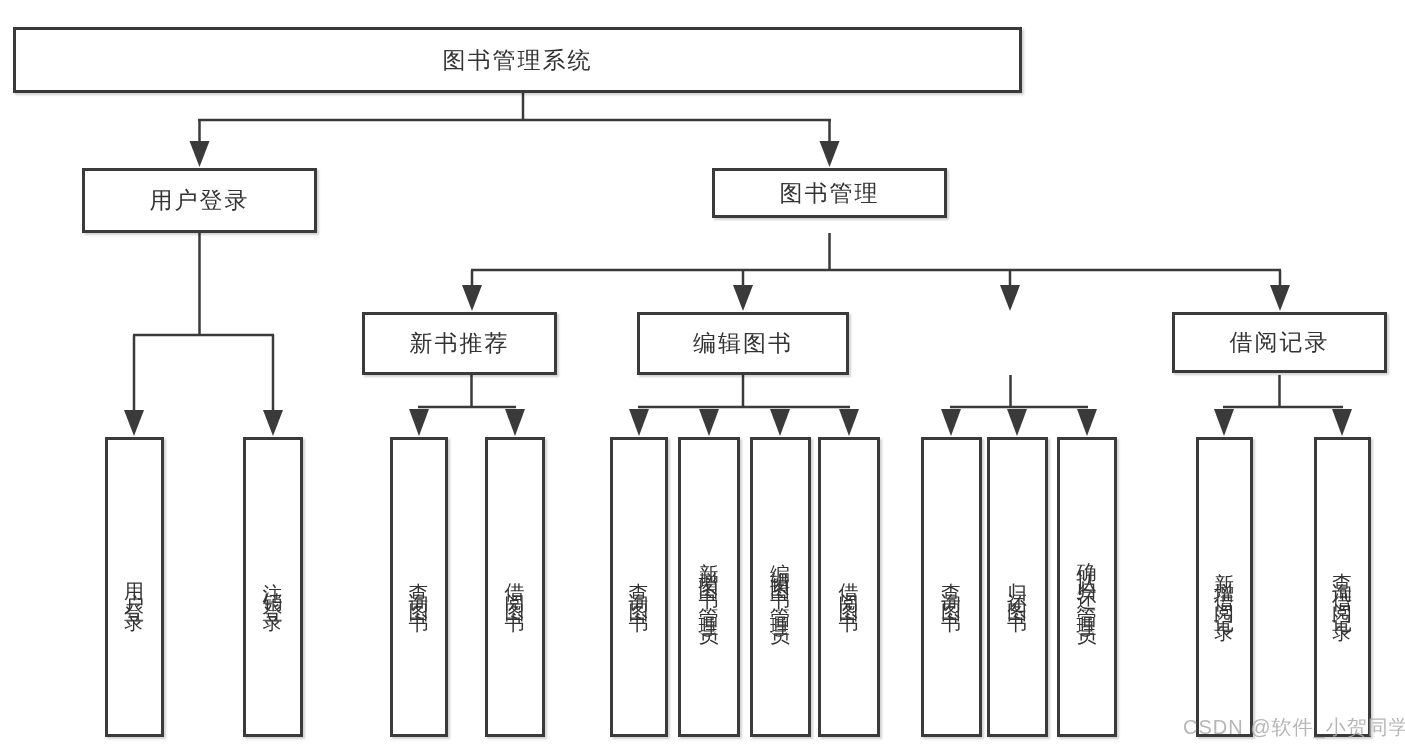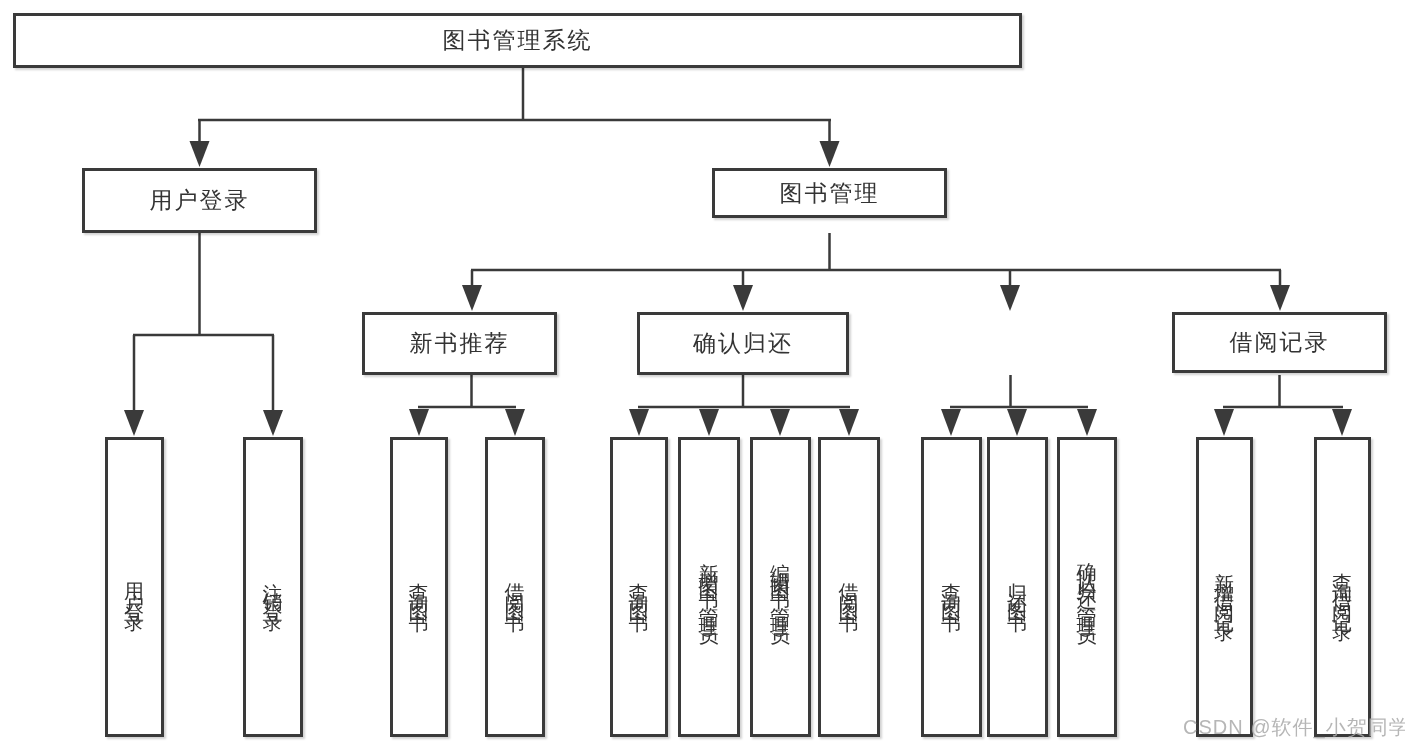--- a/index.html
+++ b/index.html
@@ -118,36 +118,36 @@
     </g>
 
     <g>
       <line x1="1279.5" y1="375" x2="1279.5" y2="408"></line>
       <line x1="1223" y1="407" x2="1343" y2="407"></line>
       <polygon points="1214,409 1234,409 1224,436" stroke="none"></polygon>
       <polygon points="1332,409 1352,409 1342,436" stroke="none"></polygon>
     </g>
   </svg>
 
-  <div class="node h" style="left:13px;top:13px;width:1009px;height:55px">
+  <div class="node h" style="left:13px;top:27px;width:1009px;height:66px">
     <span class="lbl">图书管理系统</span>
   </div>
 
   <div class="node h" style="left:82px;top:168px;width:235px;height:65px">
     <span class="lbl">用户登录</span>
   </div>
   <div class="node h" style="left:712px;top:168px;width:235px;height:50px">
     <span class="lbl">图书管理</span>
   </div>
 
   <div class="node h" style="left:362px;top:312px;width:195px;height:63px">
     <span class="lbl">新书推荐</span>
   </div>
   <div class="node h" style="left:637px;top:312px;width:212px;height:63px">
-    <span class="lbl">确认归还</span>
+    <span class="lbl">编辑图书</span>
   </div>
   <div class="node h" style="left:1172px;top:312px;width:215px;height:61px">
     <span class="lbl">借阅记录</span>
   </div>
 
   <div class="node v" style="left:105px;top:437px;width:59px;height:300px">
     <span class="vlbl">用户登录</span>
   </div>
   <div class="node v" style="left:243px;top:437px;width:60px;height:300px">
     <span class="vlbl">注销登录</span>

